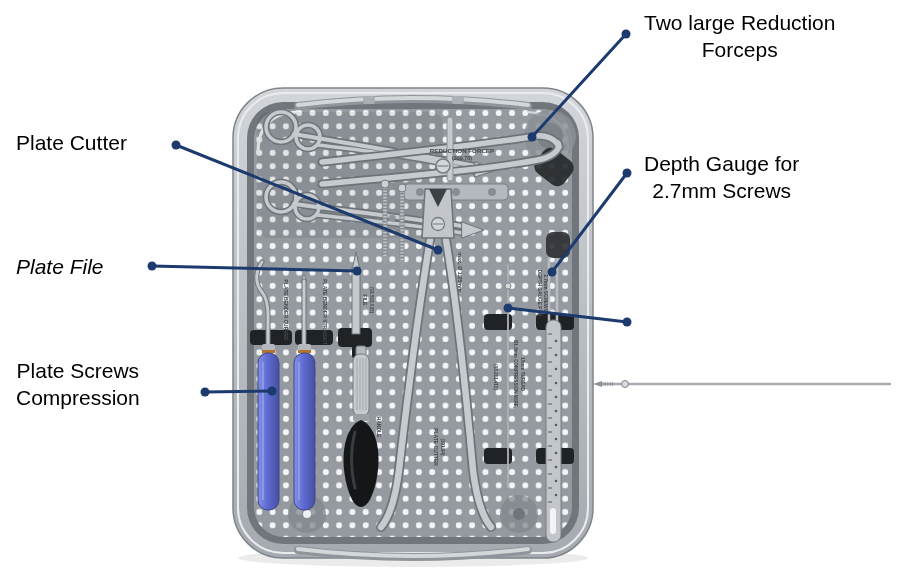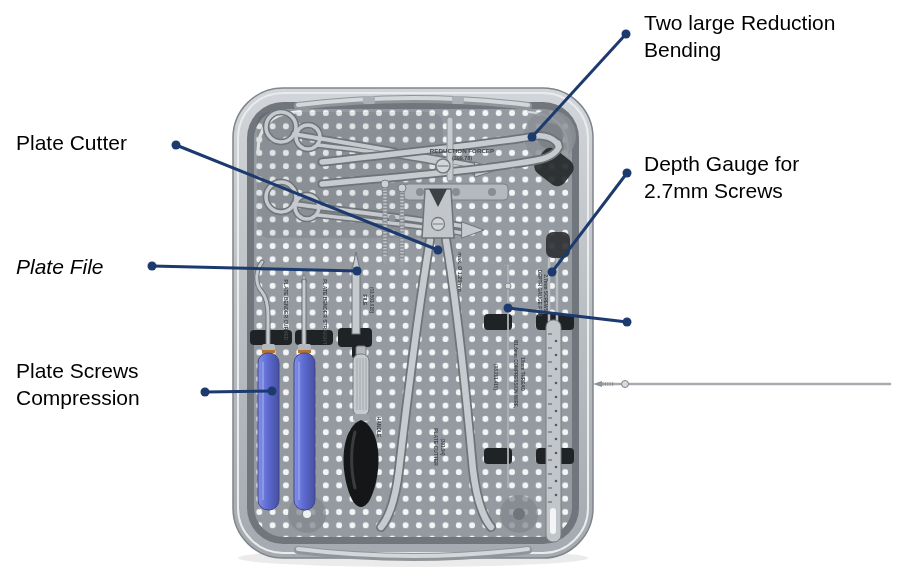--- a/index.html
+++ b/index.html
@@ -2,20 +2,21 @@
 <html><head>
 <meta charset="utf-8">
 <style>
   html,body{margin:0;padding:0;background:#ffffff;}
   .stage{
     position:relative;
     width:900px;height:578px;
     background:#ffffff;
     overflow:hidden;
     font-family:"Liberation Sans", sans-serif;
+    text-align:center;
   }
   .stage svg{position:absolute;left:0;top:0;}
   .callout{
     position:absolute;
     color:#000000;
     font-size:21px;
     line-height:27px;
     white-space:nowrap;
   }
   .callout span{display:block;}
@@ -294,21 +295,21 @@
     <g>
       <line x1="205" y1="392" x2="272" y2="391"></line>
           <circle cx="205" cy="392" r="4.5" stroke="none"></circle>
           <circle cx="272" cy="391" r="4.5" stroke="none"></circle>
     </g>
   </g>
 </svg>
 
 <div class="callout" style="left:644px;top:9px;">
   <span>Two large Reduction</span>
-  <span>Bending</span>
+  <span>Forceps</span>
 </div>
 <div class="callout" style="left:16px;top:129px;">
   <span>Plate Cutter</span>
 </div>
 <div class="callout" style="left:644px;top:150px;">
   <span>Depth Gauge for</span>
   <span>2.7mm Screws</span>
 </div>
 <div class="callout" style="left:16px;top:253px;font-style:italic;">
   <span>Plate File</span>

